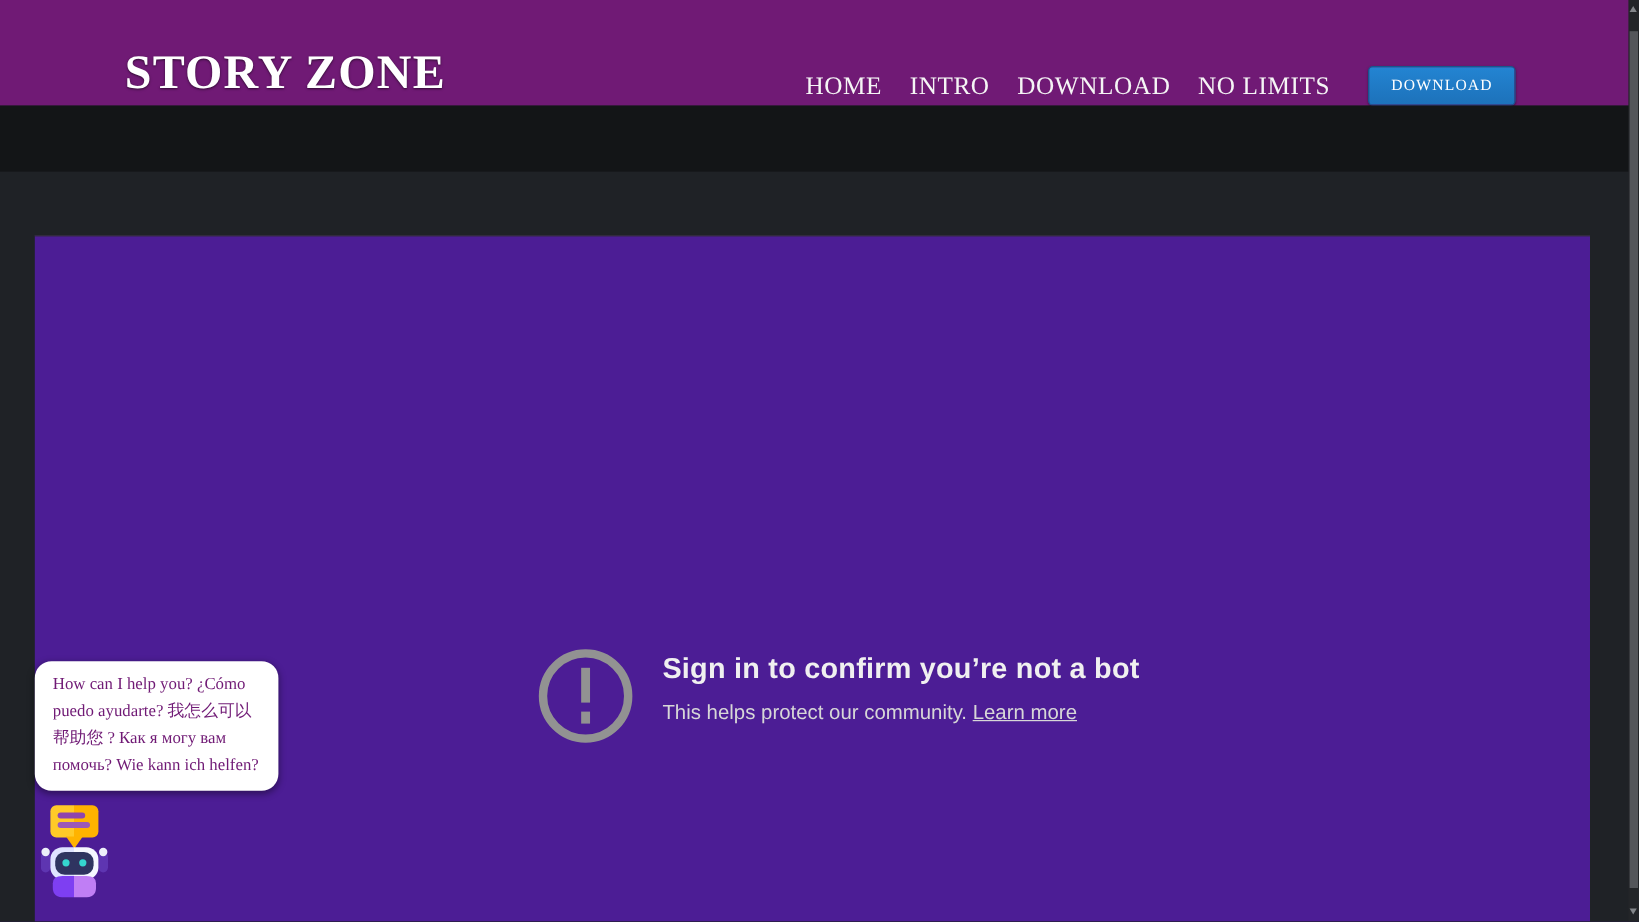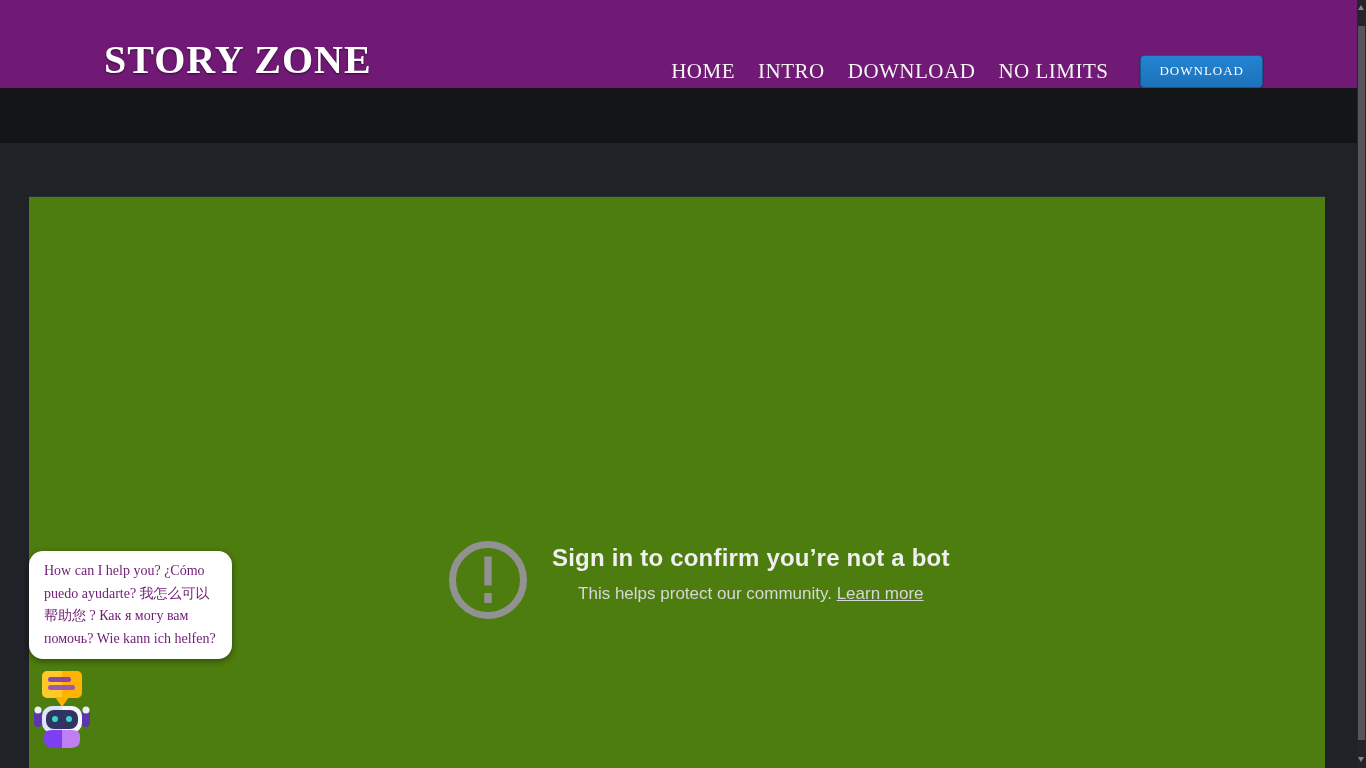--- a/index.html
+++ b/index.html
@@ -39,34 +39,34 @@
 
   
   .hero-band {
     position: absolute; top: 88px; left: 0; width: 1366px; height: 55px;
     background: #131517;
   }
 
   
   .player {
     position: absolute; left: 29px; top: 196px; width: 1296px; height: 572px;
-    background: #4d7c0f; border-top: 1px solid #2e2e30;
+    background: #4c1d95; border-top: 1px solid #2e2e30;
   }
   .player-error {
     position: absolute; left: 419px; top: 343px; 
     display: flex; align-items: flex-start; gap: 24px;
   }
   .alert-icon { width: 80px; height: 80px; flex: 0 0 80px; }
   .err-text { padding-top: 2px; }
   .err-title {
     font-size: 24px; line-height: 32px; font-weight: 700;
     color: #f0f0f0; letter-spacing: .2px; white-space: nowrap;
   }
   .err-sub {
-    margin-top: 8px; font-size: 17px; line-height: 24px; color: #d7d7d7; white-space: nowrap; text-align: center;
+    margin-top: 8px; font-size: 17px; line-height: 24px; color: #d7d7d7; white-space: nowrap;
   }
   .learn-more { color: #d7d7d7; text-decoration: underline; cursor: pointer; }
 
   
   .chat-bubble {
     position: absolute; left: 29px; top: 551px; width: 203px; min-height: 108px;
     background: #ffffff; border-radius: 14px;
     box-shadow: 0 2px 6px rgba(0,0,0,.4);
     padding: 9px 15px;
   }

